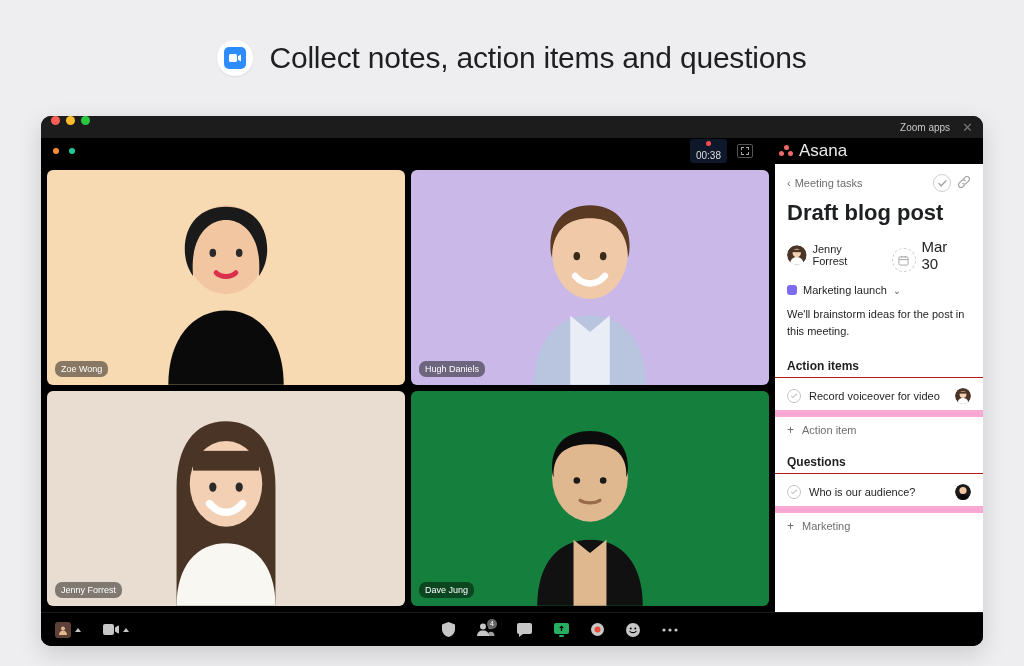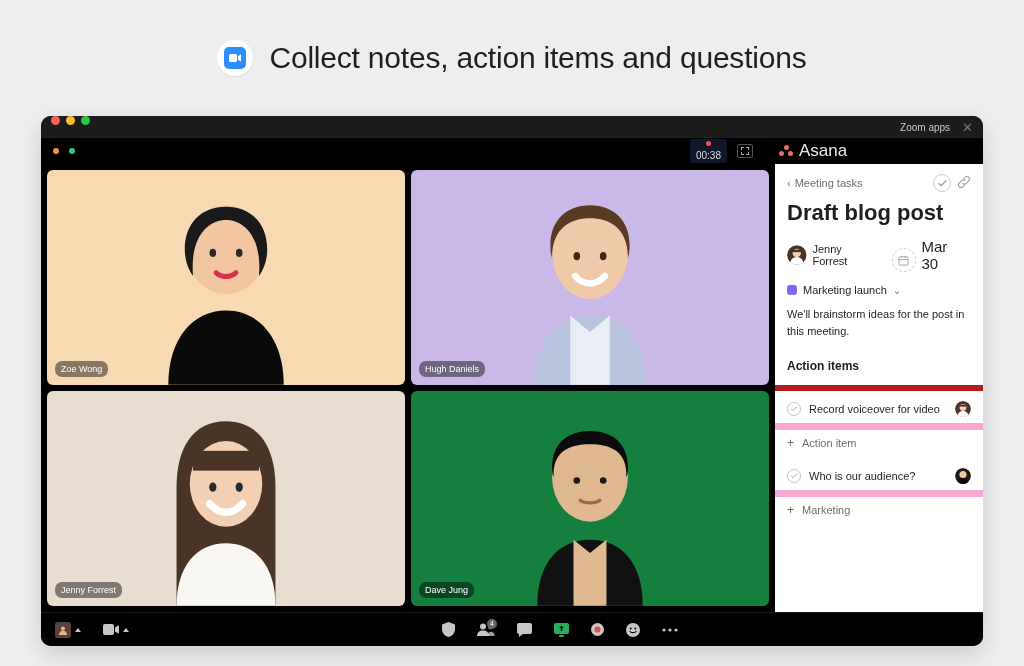--- a/index.html
+++ b/index.html
@@ -219,24 +219,24 @@
   }
   .proj .chip { width: 10px; height: 10px; border-radius: 3px; background: #7c6bf0; }
   .proj .chev { color:#6d6e6f; font-size:10px; }
   .desc {
     padding: 0 12px 14px 12px;
     font-size: 11px;
     line-height: 1.5;
     color: #1e1f21;
   }
   .section-title {
-    padding: 6px 12px 12px 12px;
+    padding: 6px 12px 4px 12px;
     font-size: 12px;
     font-weight: 600;
-    border-bottom: 6px solid #b91c1c;
+    border-bottom: 1px solid #b91c1c;
     margin: 0 0 4px 0;
   }
   .row-item {
     display: flex;
     align-items: center;
     gap: 8px;
     padding: 6px 12px;
     font-size: 11px;
     border-bottom: 7px solid #f9a8d4;
   }
@@ -452,20 +452,21 @@
               <rect x="4" y="3.6" width="8" height="2" fill="#4a3426"></rect>
               <path d="M2.5 16c0-4 2.4-6 5.5-6s5.5 2 5.5 6z" fill="#fff"></path>
             </svg>
         </div>
       </div>
       <div class="addline">
         <span class="plus">+</span>
         <span>Action item</span>
       </div>
 
+      <div class="section-title">Questions</div>
       <div class="row-item">
         <div class="chk">
             <svg width="8" height="8" viewBox="0 0 10 10">
               <path d="M1.5 5l2 2L8.5 2.5" stroke="#c4c4c4" stroke-width="1.3" fill="none" stroke-linecap="round"></path>
             </svg>
           </div>
         <div class="txt">Who is our audience?</div>
         <div class="avatar sm">
           <svg viewBox="0 0 16 16" width="16" height="16">
               <circle cx="8" cy="8" r="8" fill="#1a1a1a"></circle>

